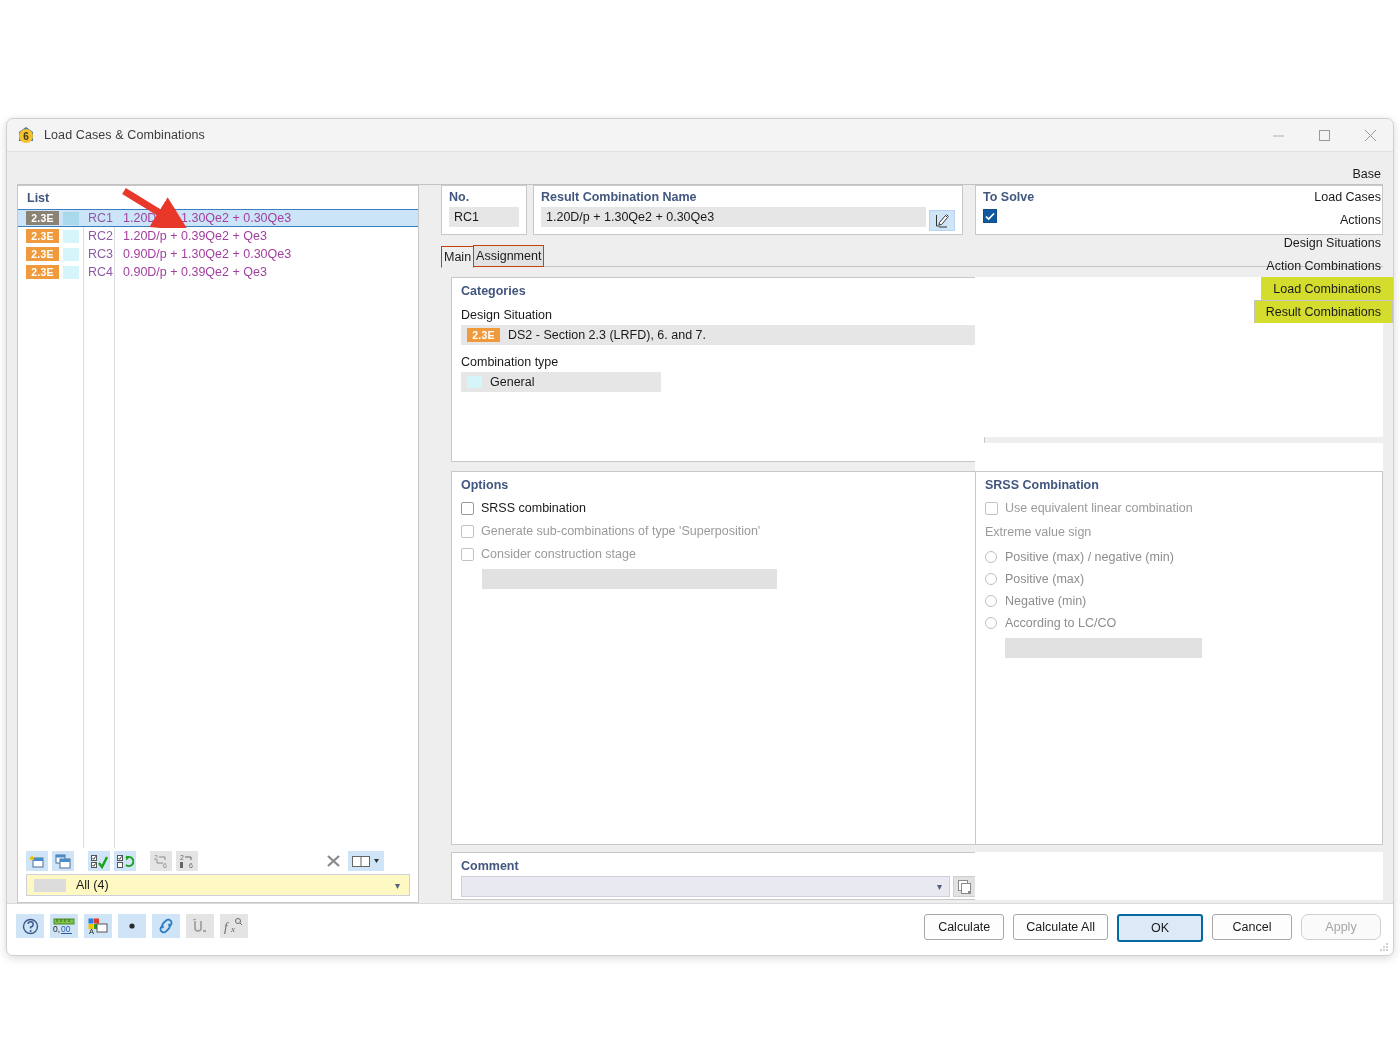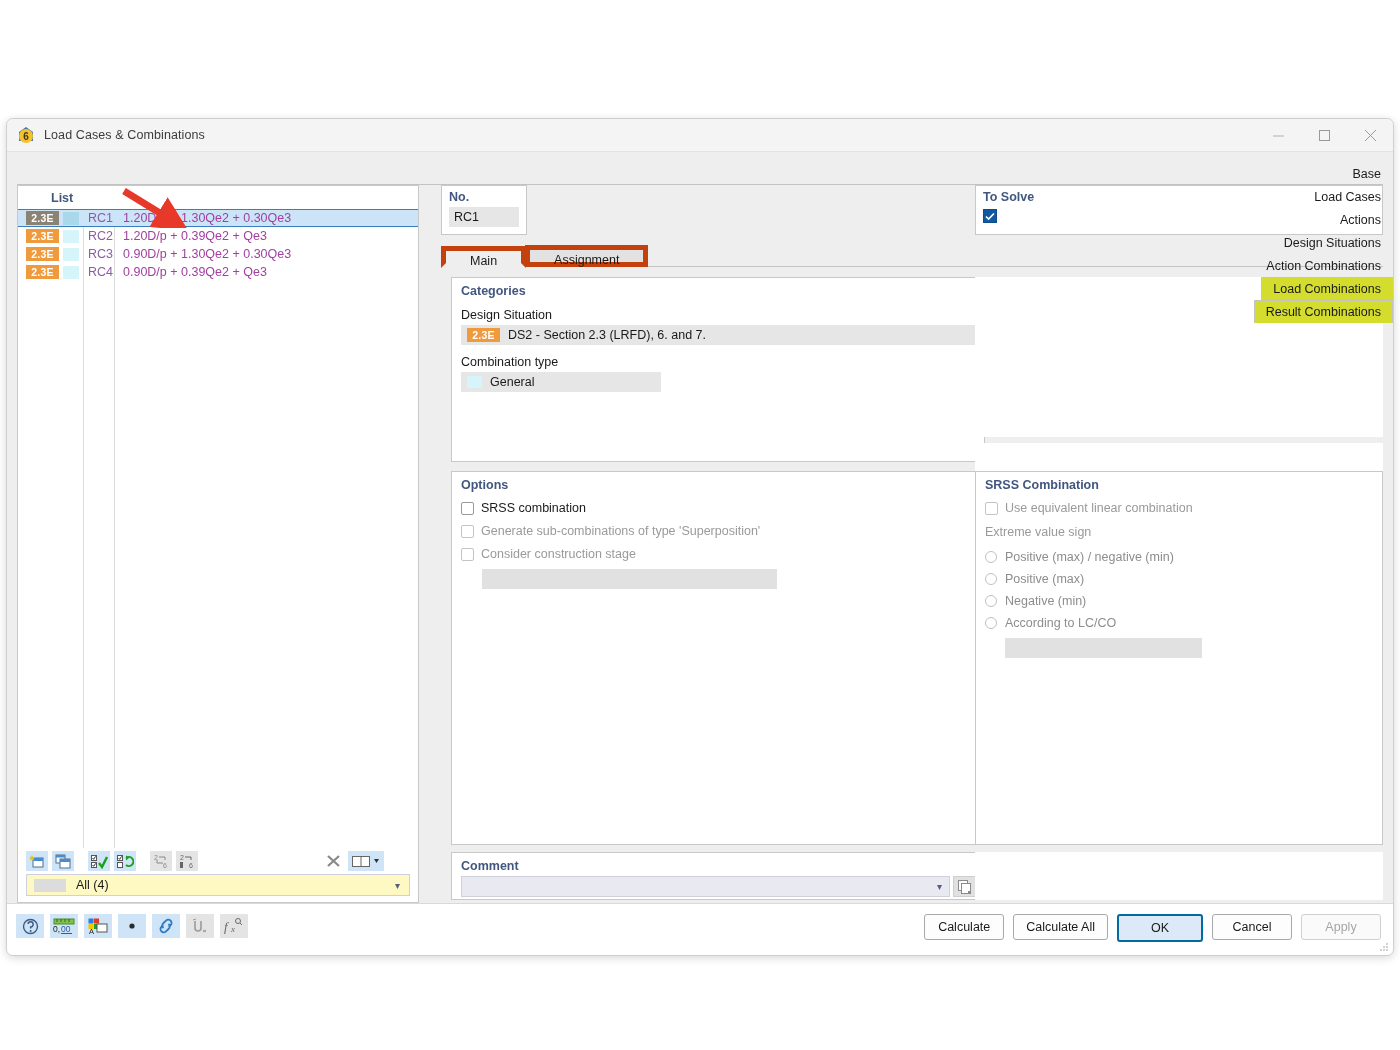--- a/index.html
+++ b/index.html
@@ -88,21 +88,20 @@
   #listpanel {
     position: absolute; left: 0; top: 0;
     width: 402px; bottom: 0;
     background: #ffffff;
     border: 1px solid #c8c8c8;
     display: flex; flex-direction: column;
   }
   .panel-caption {
     font-size: 12.5px; font-weight: bold; color: #42577f;
     padding: 5px 9px 4px 9px;
-    margin-left: 24px;
   }
   #listrows {
     flex: 1 1 auto; position: relative; overflow: hidden;
   }
   .lgrid-v { position: absolute; top: 0; bottom: 0; width: 1px; background: #dcdcdc; }
   .lrow {
     height: 18px; display: flex; align-items: center;
     position: relative; font-size: 12.5px;
   }
   .lrow.selected {
@@ -185,22 +184,22 @@
 
   
   #innertabs {
     position: absolute; left: 12px; right: 0; top: 60px; height: 22px;
     display: flex; align-items: flex-end;
   }
   #innertabs::after {
     content: ""; position: absolute; left: 0; right: 0; bottom: 0; height: 1px; background: #c3c3c3;
   }
   .itab {
-    height: 22px; line-height: 21px; padding: 0 24px;
-    font-size: 12.5px; border: 5px solid #c2410c; background: #e2e2e2;
+    height: 22px; line-height: 21px; padding: 0 2px;
+    font-size: 12.5px; border: 1px solid #c2410c; background: #e2e2e2;
     position: relative; z-index: 2; margin-right: -1px;
   }
   .itab.active { background: #eeeeee; border-bottom-color: #eeeeee; margin-bottom: -1px; }
 
   
   #card-categories { left: 22px;  top: 92px;  width: 534px; height: 185px; }
   #card-options    { left: 22px;  top: 286px; width: 534px; height: 374px; }
   #card-comment    { left: 22px;  top: 667px; width: 534px; height: 48px; }
 
   #white-tr  { right: 0; top: 92px;  width: 408px; height: 160px; background:#fff; border:none; }
@@ -261,21 +260,21 @@
   }
   .fbtn.disabled { background: #e4e4e4; }
   #foot-buttons { position: absolute; right: 12px; top: 10px; display: flex; }
   .dlgbtn {
     height: 24px; min-width: 80px; margin-left: 9px; padding: 12px 12px;
     background: #fdfdfd; border: 1px solid #a8a8a8; border-radius: 3px;
     font-size: 12.5px; color: #1a1a1a;
     display: flex; align-items: center; justify-content: center; text-align: center;
   }
   .dlgbtn.primary { background: #dceaf7; border: 2px solid #0369a1; min-width: 86px; }
-  .dlgbtn.disabled { color: #a6a6a6; border-color: #d0d0d0; background: #fafafa; }
+  .dlgbtn.disabled { color: #a6a6a6; border-color: #d0d0d0; background: #fafafa; border-radius: 7px; }
   #grip { position: absolute; right: 4px; bottom: 3px; width: 12px; height: 12px; }
 
   
   #arrow { position: absolute; left: 120px; top: 188px; pointer-events: none; z-index: 50; }
 </style>
 </head>
 <body>
 
 <div id="dialog">
 
@@ -424,20 +423,32 @@
       </div>
     </div>
 
     <div id="rightside">
 
       <div class="card" id="card-no">
         <div class="fld-label">No.</div>
         <div class="fld-box">RC1</div>
       </div>
 
+      <div class="card" id="card-name">
+        <div class="fld-label">Result Combination Name</div>
+        <div class="fld-box">1.20D/p + 1.30Qe2 + 0.30Qe3</div>
+        <div class="editbtn">
+          <svg width="15" height="14" viewBox="0 0 15 14">
+            <path d="M1.5 1 L1.5 12 L4 12" stroke="#333" fill="none"></path>
+            <path d="M11.5 0.5 L13.5 2.5" stroke="#333" fill="none"></path>
+            <path d="M4.5 8.5 L10.5 1.5 L12.5 3.5 L6.5 10.5 L4 11 Z" fill="#fff" stroke="#333"></path>
+            <path d="M4 13 L12 13" stroke="#333"></path>
+          </svg>
+        </div>
+      </div>
 
       <div class="card" id="card-solve">
         <div class="fld-label">To Solve</div>
         <div class="chk-solve">
           <svg width="10" height="9" viewBox="0 0 10 9">
             <path d="M1 4.5 L3.6 7 L9 1.5" stroke="#ffffff" stroke-width="1.7" fill="none"></path>
           </svg>
         </div>
       </div>
 

